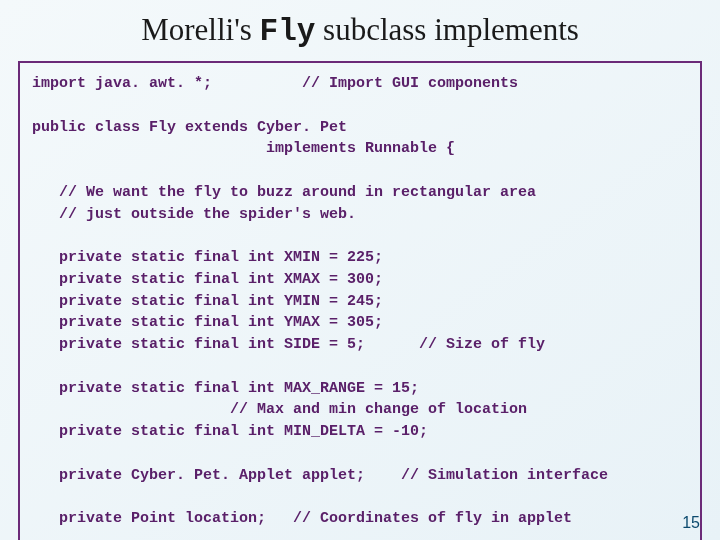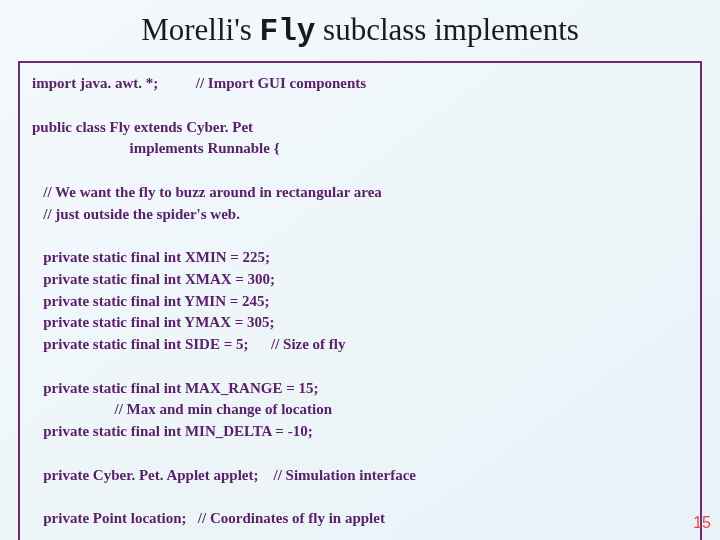--- a/index.html
+++ b/index.html
@@ -22,34 +22,34 @@
     font-family: "Courier New", monospace;
     font-weight: bold;
   }
   .codebox {
     margin: 4px 18px 0 18px;
     border: 2px solid #6b2a78;
     background: transparent;
     padding: 10px 12px 12px 12px;
   }
   .code {
-    font-family: Liberation Serif, serif;
+    font-family: Liberation Mono, monospace;
     font-weight: bold;
     font-size: 15px;
     color: #5a2069;
     white-space: pre;
     line-height: 1.45;
   }
   .pagenum {
     position: absolute;
     bottom: 8px;
-    right: 9px;
+    right: 20px;
     font-family: Arial, sans-serif;
     font-size: 16px;
-    color: #ef4444;
+    color: #0c4a6e;
   }
 </style>
 </head>
 <body>
 
 <div class="title">
   <span>Morelli's </span><span class="mono">Fly</span><span> subclass implements</span>
 </div>
 
 <div class="codebox">

